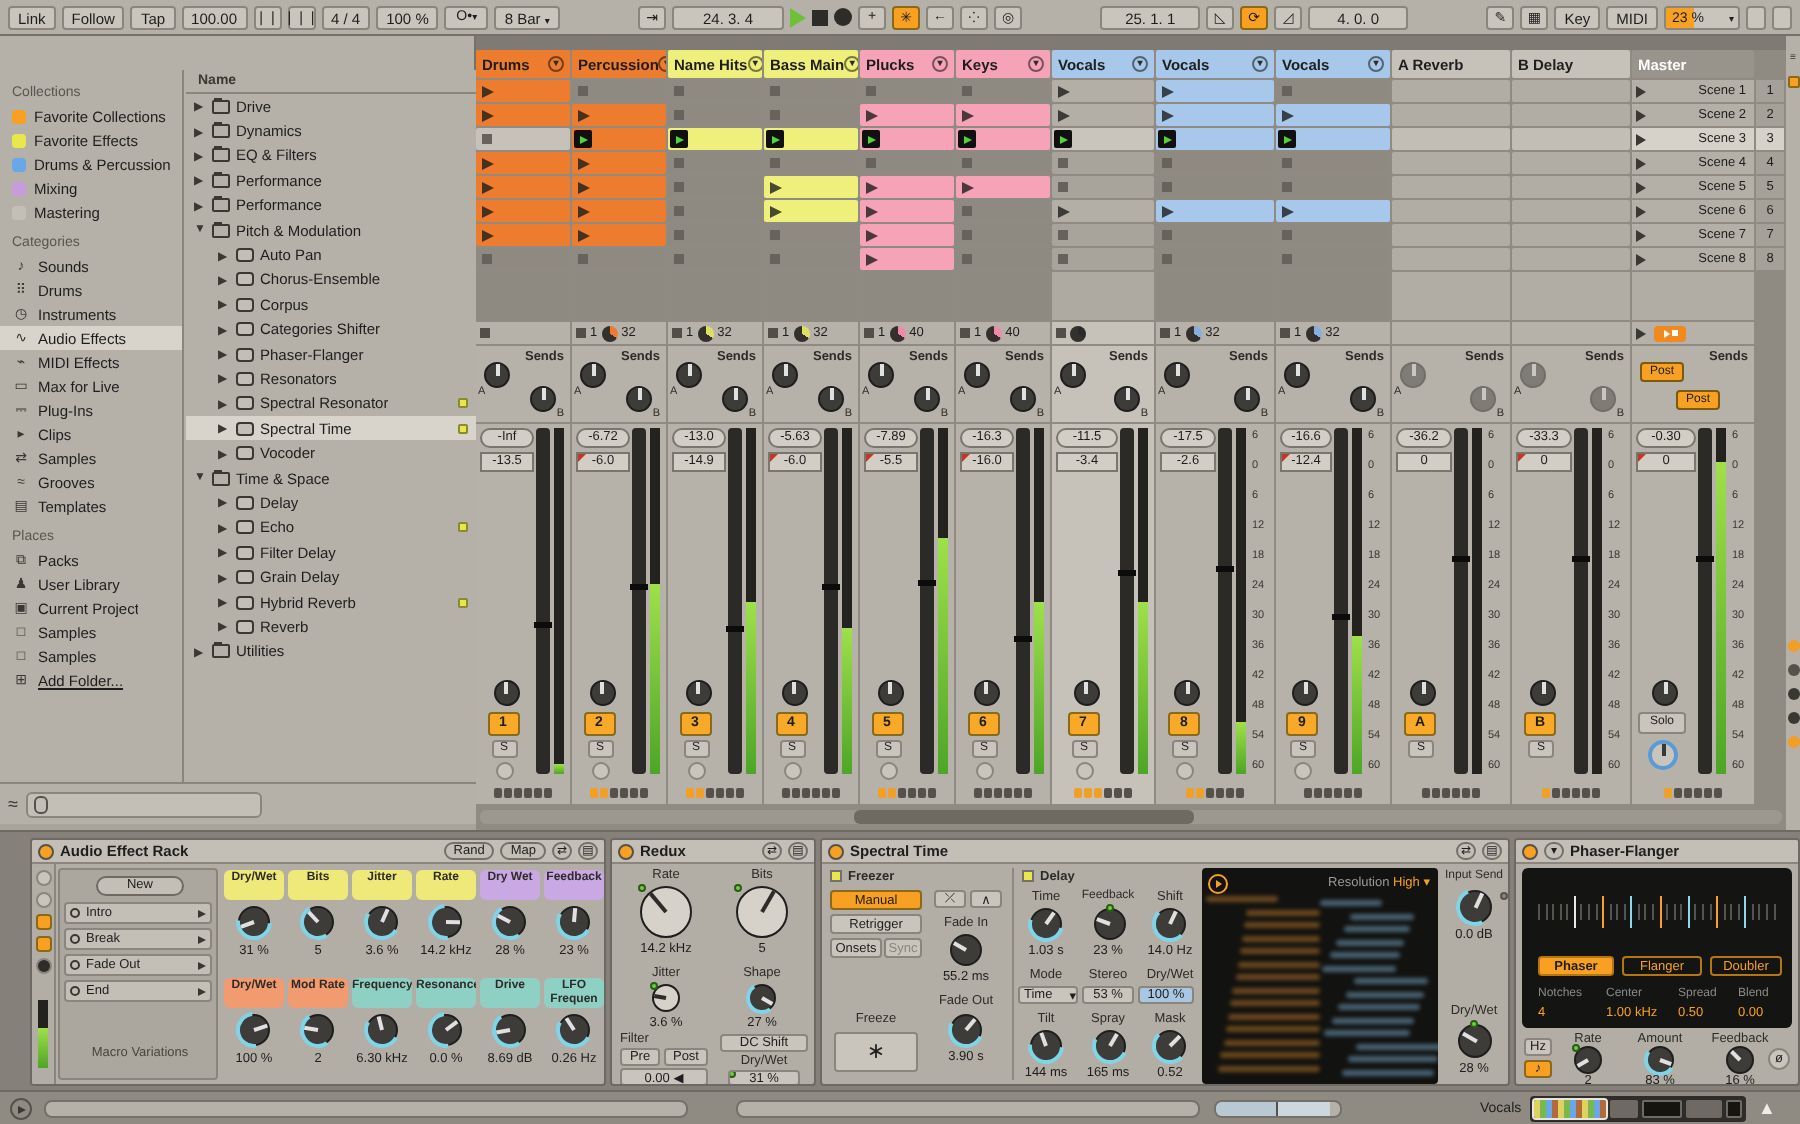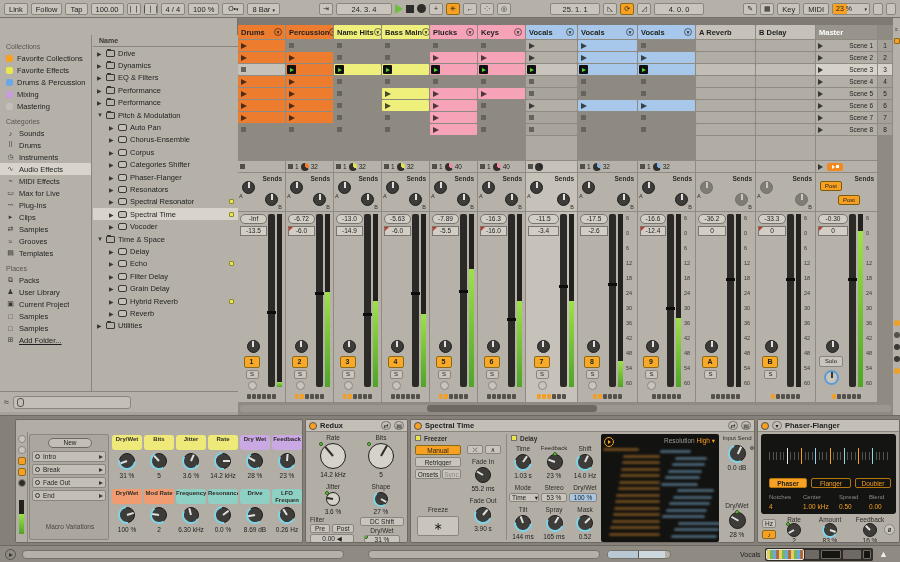--- a/index.html
+++ b/index.html
@@ -1344,20 +1344,28 @@
   <div class="rdot" style="background:#f0a028"></div>
   <div class="rdot" style="background:#55524b"></div>
   <div class="rdot" style="background:#3a3833"></div>
   <div class="rdot" style="background:#3a3833"></div>
   <div class="rdot" style="background:#f0a028"></div>
 </div>
 
 <div id="devices">
 
   <div class="device" style="left:15px;width:288px">
+    <div class="dtitle">
+      <span class="donoff"></span>
+      <span>Audio Effect Rack</span>
+      <span style="margin-left:auto" class="pillbtn">Rand</span>
+      <span class="pillbtn">Map</span>
+      <span class="dico">⇄</span>
+      <span class="dico">▤</span>
+    </div>
     <div class="dbody">
       <div class="rail2">
         <div class="rbtn"></div>
         <div class="rbtn"></div>
         <div class="rbtn sqr"></div>
         <div class="rbtn sqr"></div>
         <div class="rbtn blk"></div>
         <div class="railmeter">
             <i></i>
           </div>

